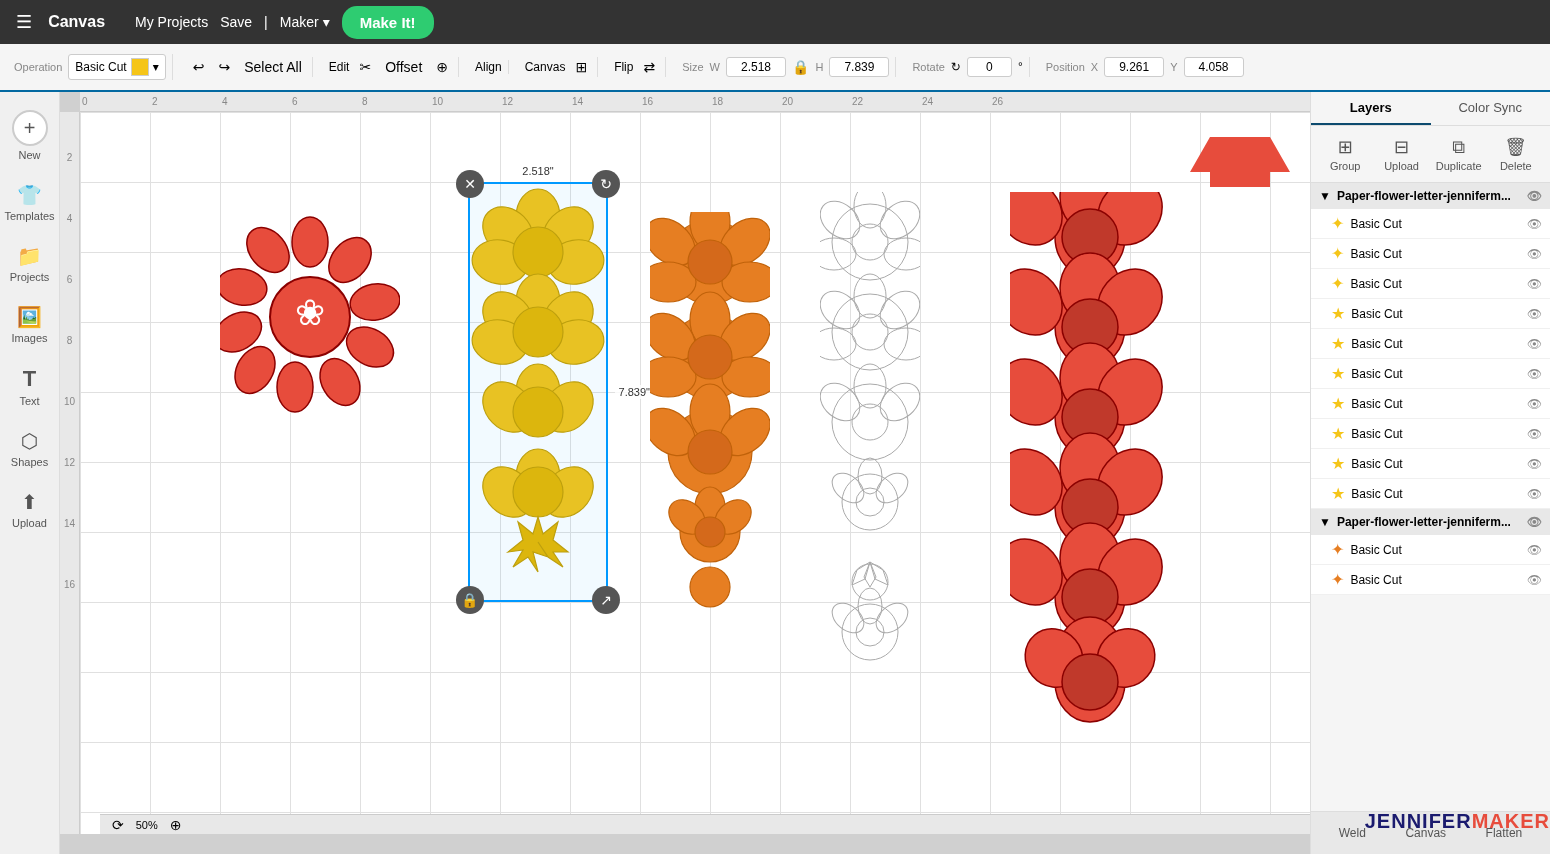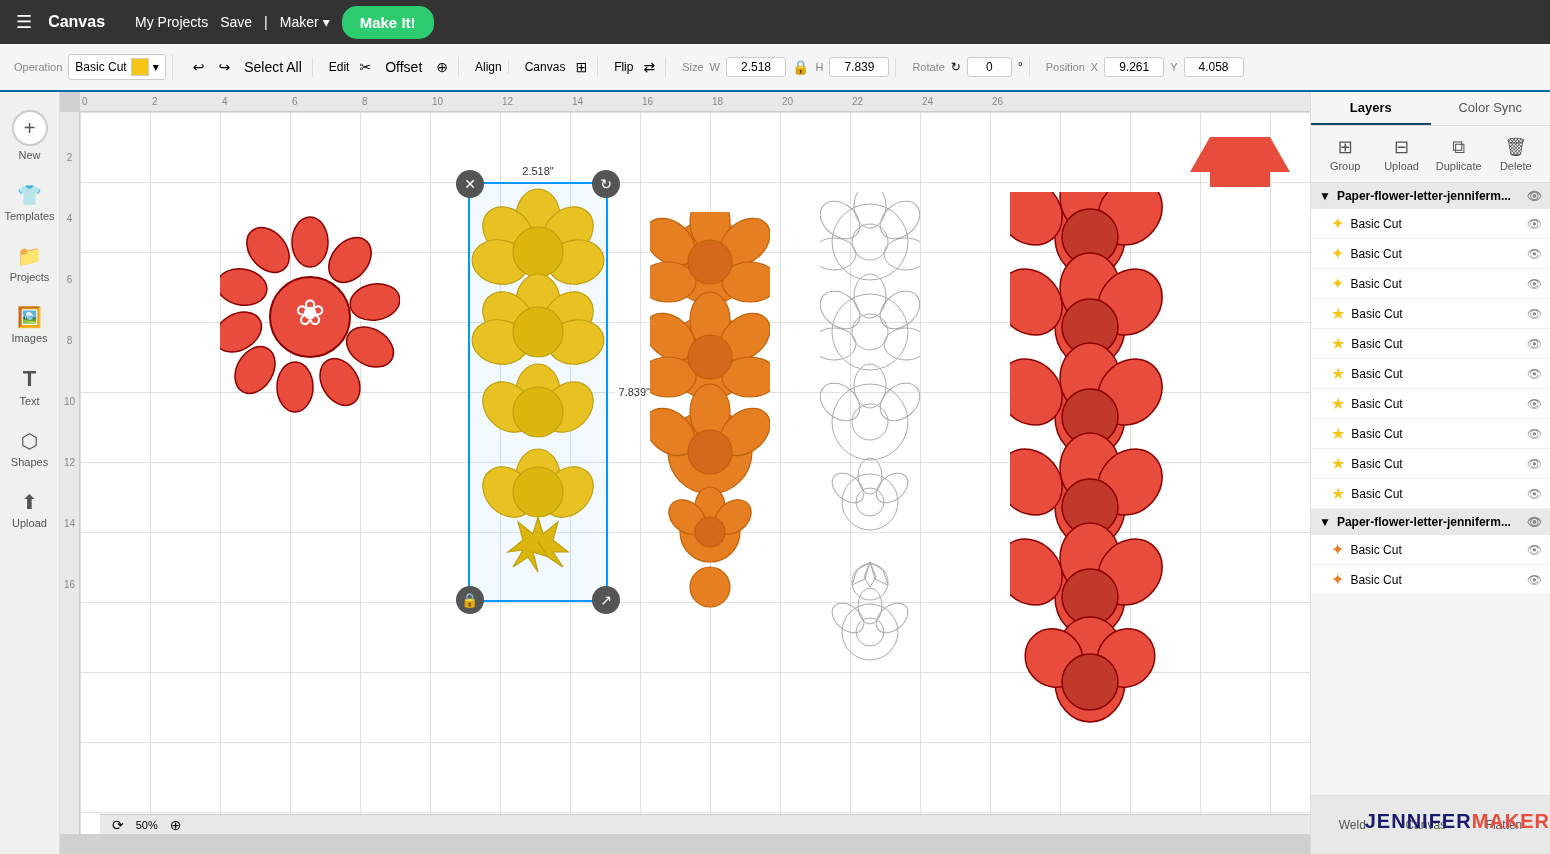--- a/index.html
+++ b/index.html
@@ -127,21 +127,21 @@
     .layer-eye { font-size: 12px; color: #888; }
 
     #panel-bottom { border-top: 1px solid #ddd; }
     .blank-canvas-row {
       display: flex; align-items: center; gap: 8px; padding: 6px 8px;
     }
     .blank-canvas-thumb { width: 30px; height: 20px; background: #fff; border: 1px solid #ccc; }
     .blank-canvas-label { font-size: 12px; }
 
     #bottom-tools {
-      display: flex; justify-content: space-around; padding: 18px 8px;
+      display: flex; justify-content: space-around; padding: 10px 8px;
       background: #e8e8e8; border-top: 1px solid #ddd;
     }
     .bottom-tool-btn {
       background: none; border: none; cursor: pointer;
       font-size: 12px; color: #555; padding: 4px 8px;
     }
 
     
     .canvas-object { position: absolute; }
 

